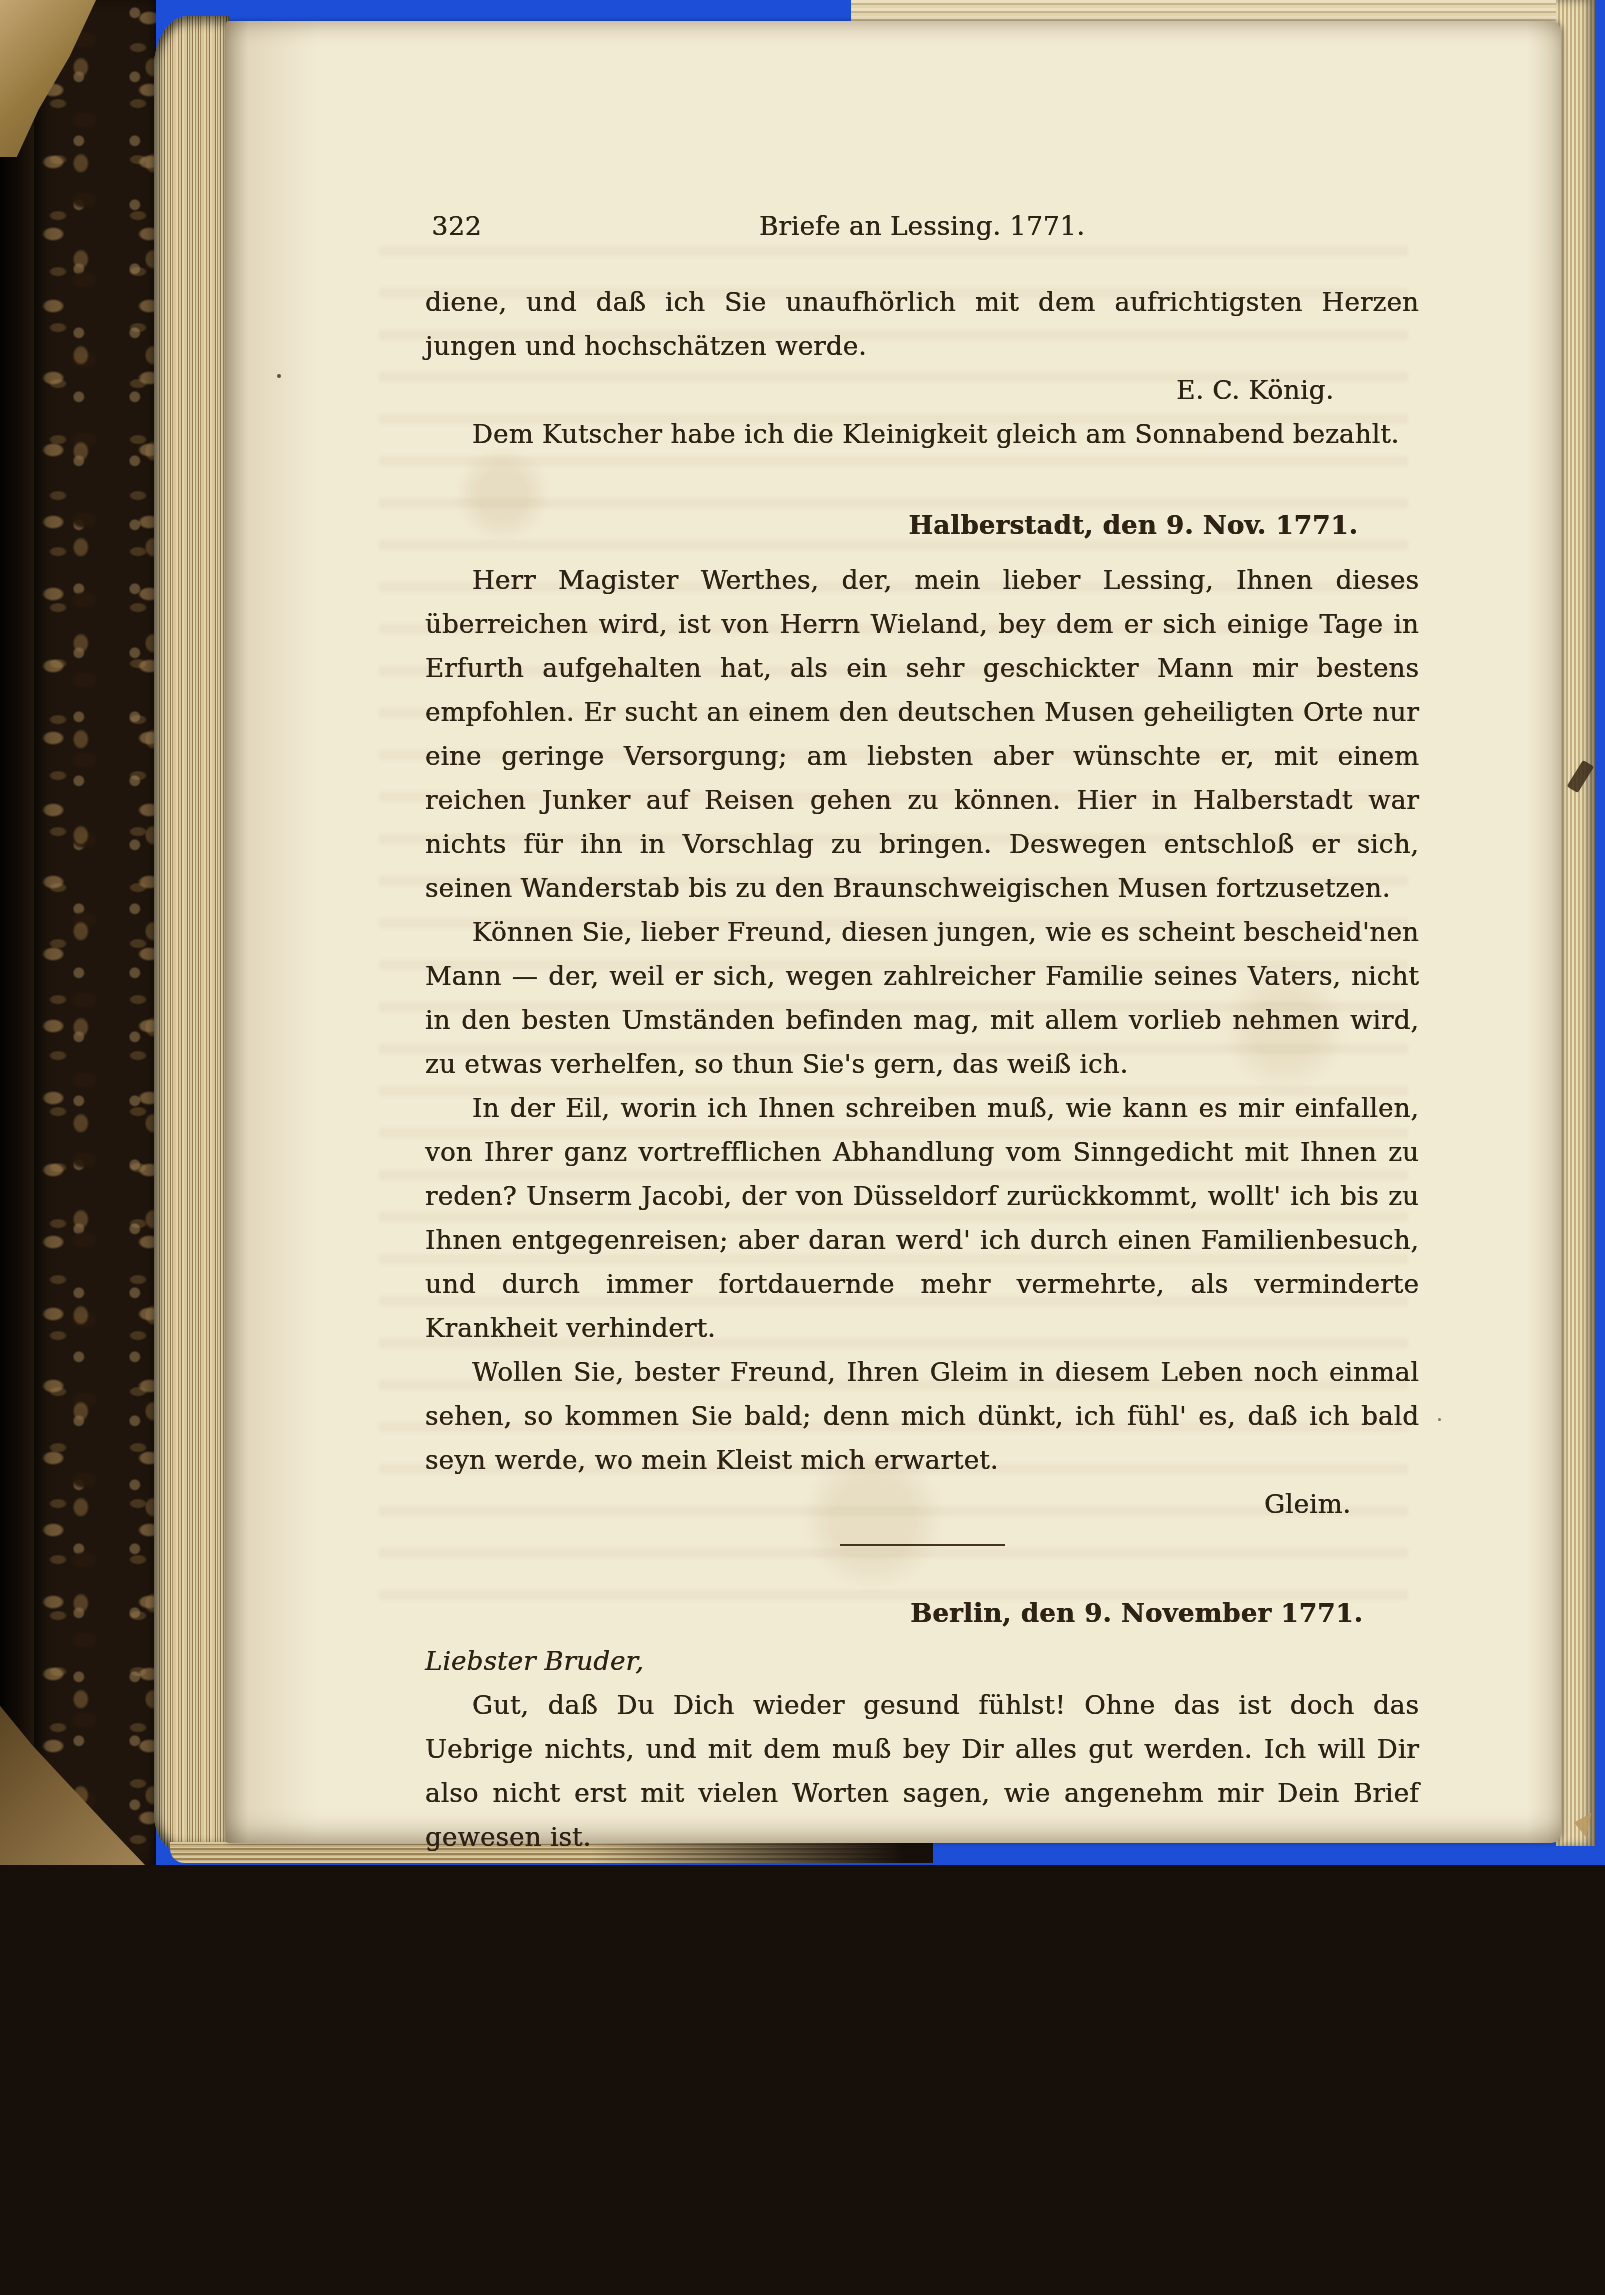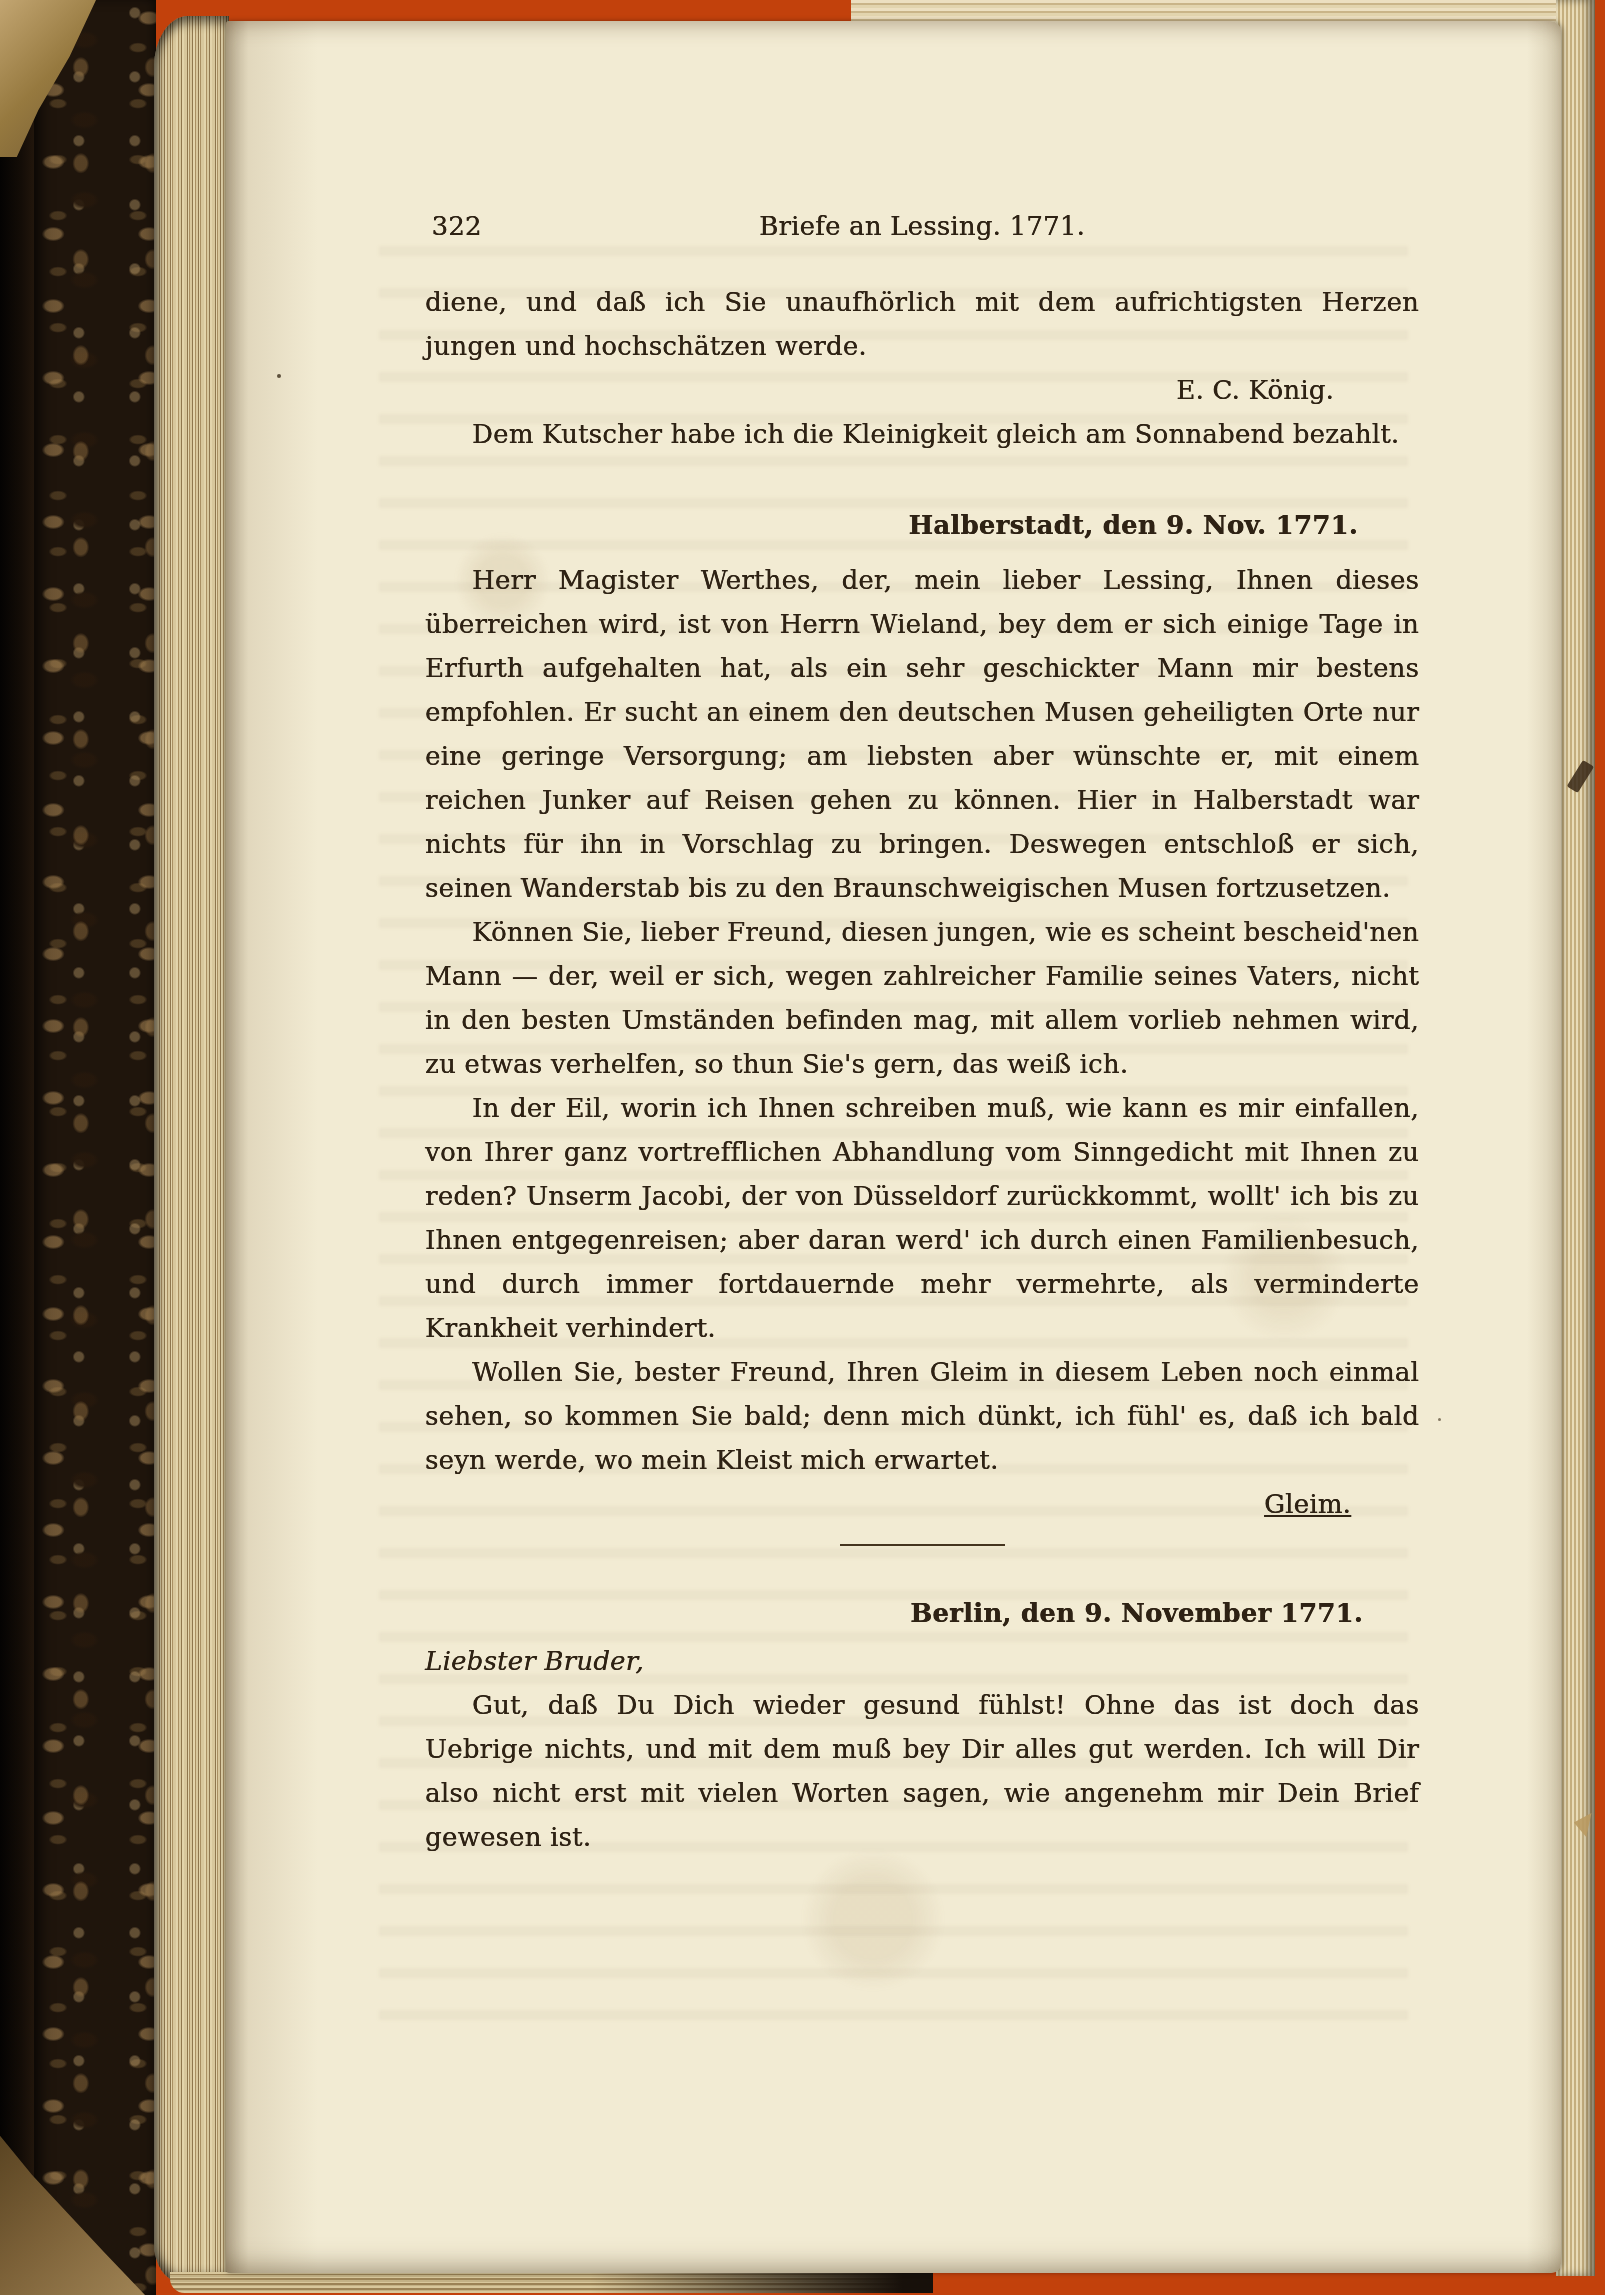--- a/index.html
+++ b/index.html
@@ -2,21 +2,21 @@
 <html style="font-size:13px"><head>
 <meta charset="utf-8">
 <style>
   html,body{margin:0;padding:0;}
   body{
     width:1606px;height:2295px;
     background:#17100a;
     font-family:"DejaVu Serif","Liberation Serif",serif;
     overflow:hidden;
   }
-  .canvas{position:relative;width:1606px;height:2295px;background:#c2410c;overflow:hidden;}
+  .canvas{position:relative;width:1606px;height:1865px;background:#1d4ed8;overflow:hidden;}
 
   
   .spine{
     position:absolute;left:0;top:0;width:39px;height:100%;
     background:linear-gradient(90deg,#040302 0,#140d07 55%,#271a0e 100%);
   }
   .marble{
     position:absolute;left:34px;top:0;width:122px;height:100%;
     background-color:#1f150c;
     background-image:
@@ -109,21 +109,21 @@
     text-shadow:0.3px 0 0 currentColor;
   }
   .header{position:relative;height:44px;}
   .pagenum{position:absolute;left:6.4px;top:0;}
   .title{position:absolute;left:50%;transform:translateX(-50%);top:0;white-space:nowrap;}
 
   .para{margin:0;text-align:justify;text-indent:47px;}
   .para.cont{text-indent:0;margin-top:32px;}
   .sig{margin:0;text-align:right;}
   .sig-koenig{padding-right:85px;}
-  .sig-gleim{padding-right:68px;text-decoration:underline;}
+  .sig-gleim{padding-right:68px;}
   .dateline{margin:0;text-align:right;font-weight:bold;}
   .dateline-1{margin-top:47px;margin-bottom:11.2px;padding-right:61px;}
   .dateline-2{padding-right:56px;margin-bottom:4px;}
   .salutation{margin:0;text-align:left;font-style:italic;}
   .separator{
     width:165px;height:0;border-top:2.4px solid #45351f;
     margin:17.7px auto 45px;
   }
 </style>
 </head>

